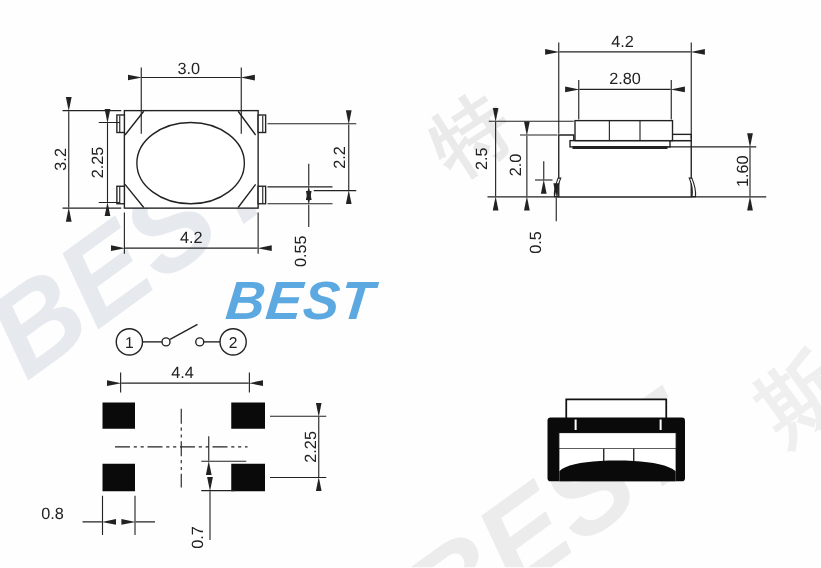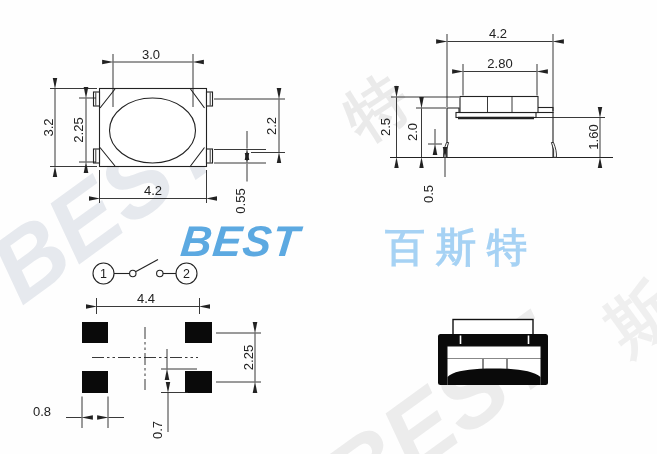--- a/index.html
+++ b/index.html
@@ -29,21 +29,20 @@
 </head>
 <body>
 
 <div class="stage">
 
   <span class="wm wm-frag wm-frag-left">BEST</span>
   <span class="wm wm-frag wm-frag-bottom">BEST</span>
   <span class="wm wm-frag wm-frag-right">斯特</span>
   <span class="wm wm-frag wm-frag-top">特</span>
   <span class="wm wm-best">BEST</span>
-  <span class="wm wm-cn">百斯特</span>
 
   <svg width="657" height="454" viewBox="0 0 657 454">
     <defs>
       <marker id="ar" viewBox="0 0 12 6" refX="0.6" refY="3" markerWidth="12" markerHeight="6" orient="auto-start-reverse" markerUnits="userSpaceOnUse">
         <path d="M0.6,3 L12,0.7 L12,5.3 Z" fill="#222"></path>
       </marker>
     </defs>
 
     <g>
       <rect class="sf" x="99.5" y="88.5" width="107" height="78"></rect>

